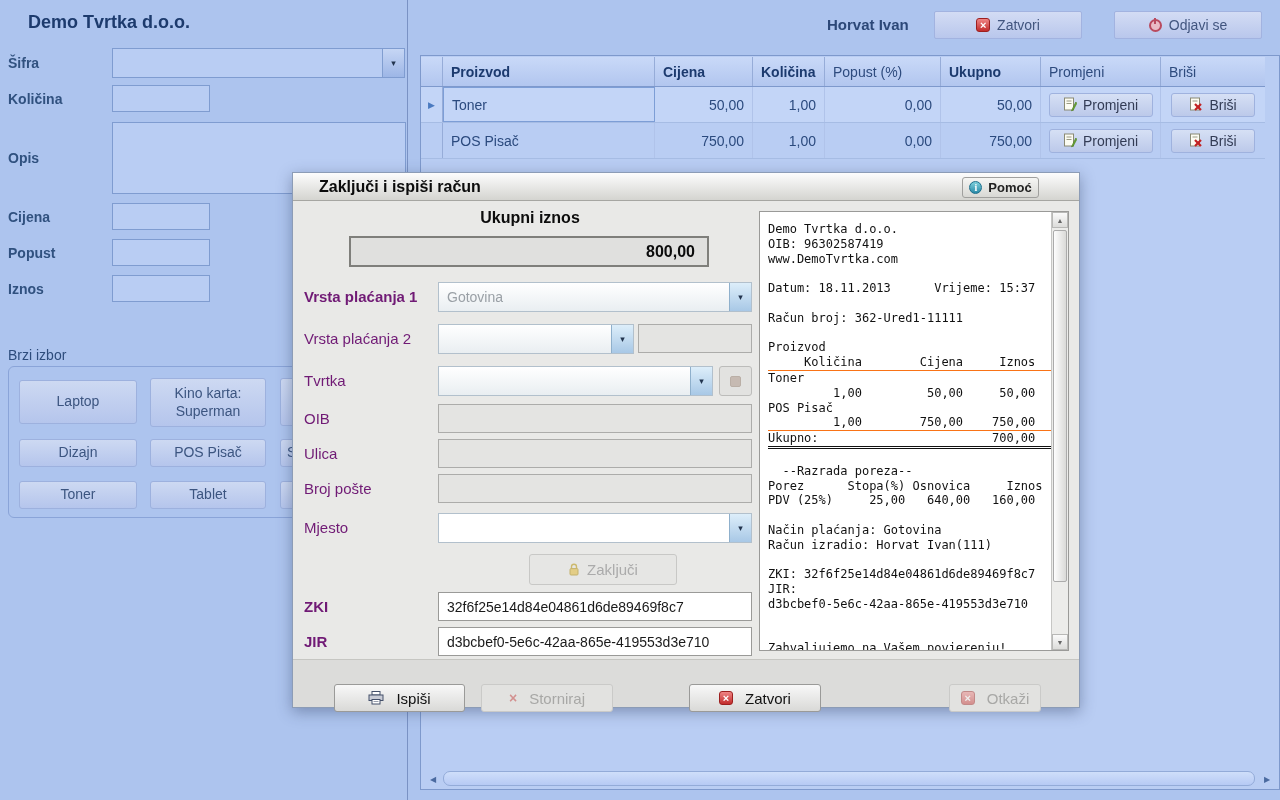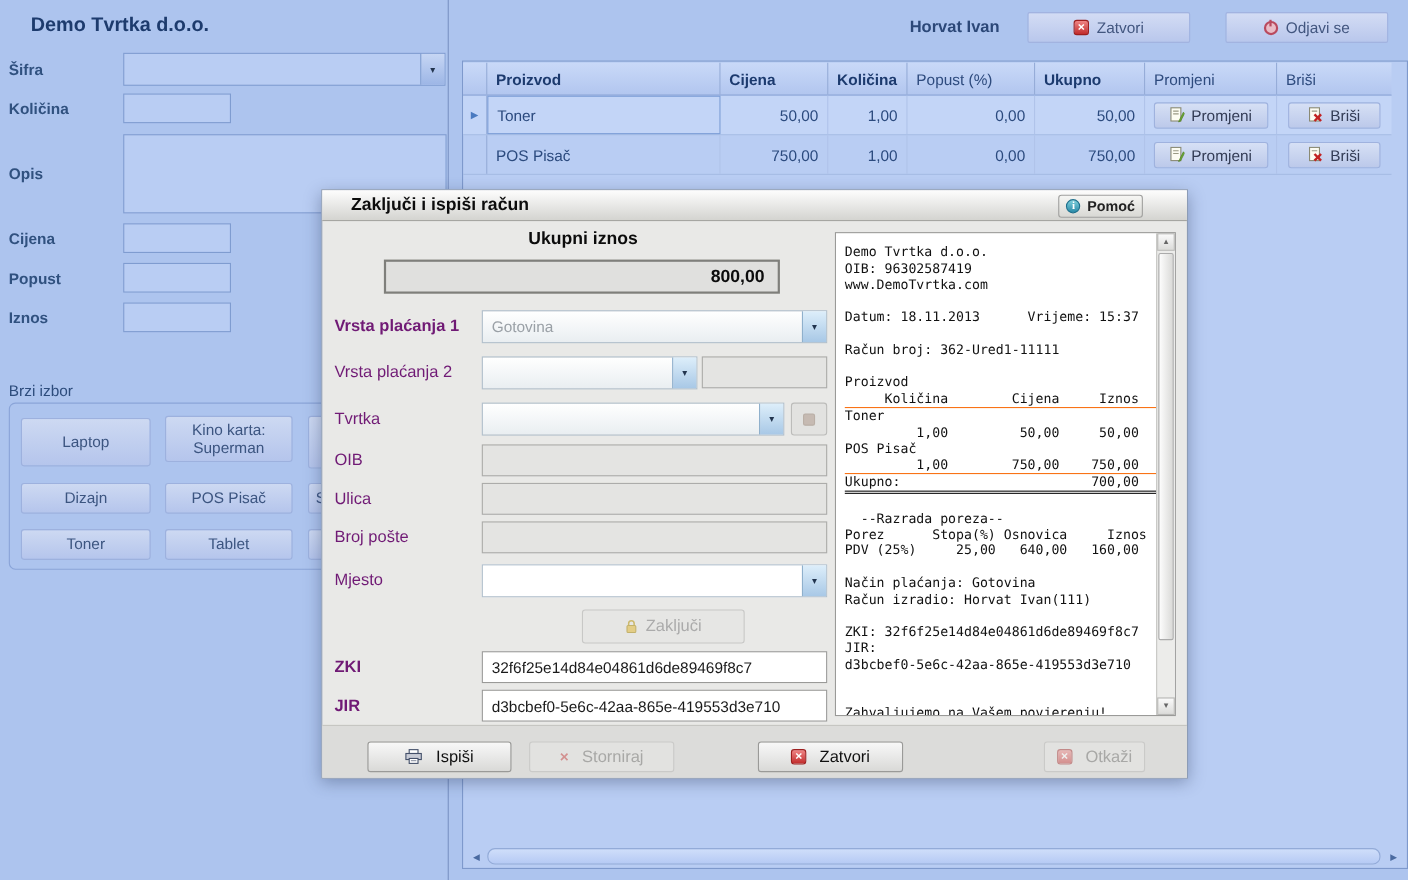--- a/index.html
+++ b/index.html
@@ -124,21 +124,21 @@
   .r-line.u { border-bottom:1px solid #f97316; }
   .r-line.uu { border-bottom:3px double #111; }
   .vscroll { position:absolute; right:0; top:0; bottom:0; width:17px; background:#ececea; border-left:1px solid #c6c6c4; }
   .vs-btn { position:absolute; left:0; width:16px; height:16px; background:linear-gradient(#fafafa,#dcdcda);
     border:1px solid #b8b8b6; display:flex; align-items:center; justify-content:center;
     color:#666; font-size:7px; cursor:pointer; }
   .vs-thumb { position:absolute; left:1px; top:18px; width:14px; height:352px;
     background:linear-gradient(90deg,#fdfdfd,#dadad8); border:1px solid #ababab; border-radius:2px; cursor:pointer; }
 
   .bottombar { position:absolute; left:0; right:0; bottom:0; height:48px; background:#dcdcda; border-top:1px solid #c6c6c2; }
-  .dlg-btn { position:absolute; top:14px; height:28px; display:flex; align-items:center; justify-content:center; gap:12px;
+  .dlg-btn { position:absolute; top:24px; height:28px; display:flex; align-items:center; justify-content:center; gap:12px;
     border-radius:3px; font-size:15px; cursor:pointer; }
   .dlg-btn.on { background:linear-gradient(#f8f8f8,#d9d9d7); border:1px solid #9a9a98; color:#111; }
   .dlg-btn.off { background:#e2e2e0; border:1px solid #cacac8; color:#a8a8a6; }
   #btn-ispisi   { left:41px;  width:131px; }
   #btn-storno   { left:188px; width:132px; }
   #btn-zatvori2 { left:396px; width:132px; }
   #btn-otkazi   { left:656px; width:92px; }
 </style>
 </head>
 <body>
@@ -175,21 +175,21 @@
 
 <div class="abs flabel" style="top:245px">Popust</div>
 <div class="abs blue-field" style="left:112px; top:239px; width:98px; height:27px;"></div>
 
 <div class="abs flabel" style="top:281px">Iznos</div>
 <div class="abs blue-field" style="left:112px; top:275px; width:98px; height:27px;"></div>
 
 <div class="abs gb-title">Brzi izbor</div>
 <div class="abs group-box"></div>
 <div class="abs qbtn" style="left:19px; top:380px; width:118px; height:44px;">Laptop</div>
-<div class="abs qbtn" style="left:150px; top:378px; width:116px; height:42px;">Kino karta: Superman</div>
+<div class="abs qbtn" style="left:150px; top:378px; width:116px; height:49px;">Kino karta: Superman</div>
 <div class="abs qbtn partial" style="left:280px; top:378px; width:112px; height:48px;"></div>
 <div class="abs qbtn" style="left:19px; top:439px; width:118px; height:28px;">Dizajn</div>
 <div class="abs qbtn" style="left:150px; top:439px; width:116px; height:28px;">POS Pisač</div>
 <div class="abs qbtn partial" style="left:280px; top:439px; width:112px; height:28px;">S</div>
 <div class="abs qbtn" style="left:19px; top:481px; width:118px; height:28px;">Toner</div>
 <div class="abs qbtn" style="left:150px; top:481px; width:116px; height:28px;">Tablet</div>
 <div class="abs qbtn partial" style="left:280px; top:481px; width:112px; height:28px;"></div>
 
 <div class="abs splitter"></div>
 <div class="abs panel">

